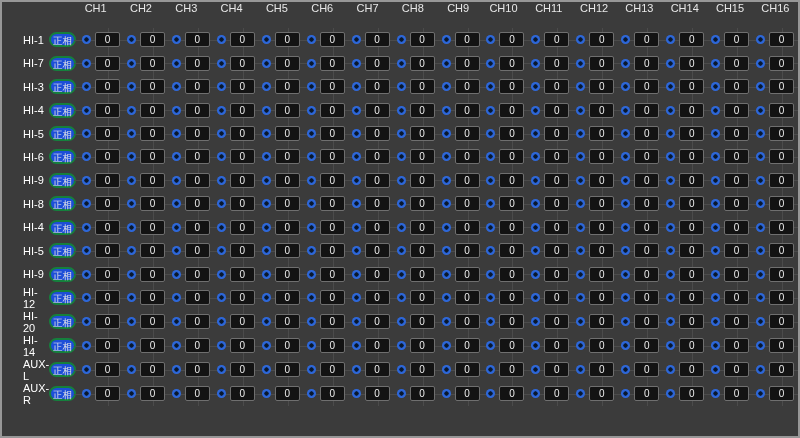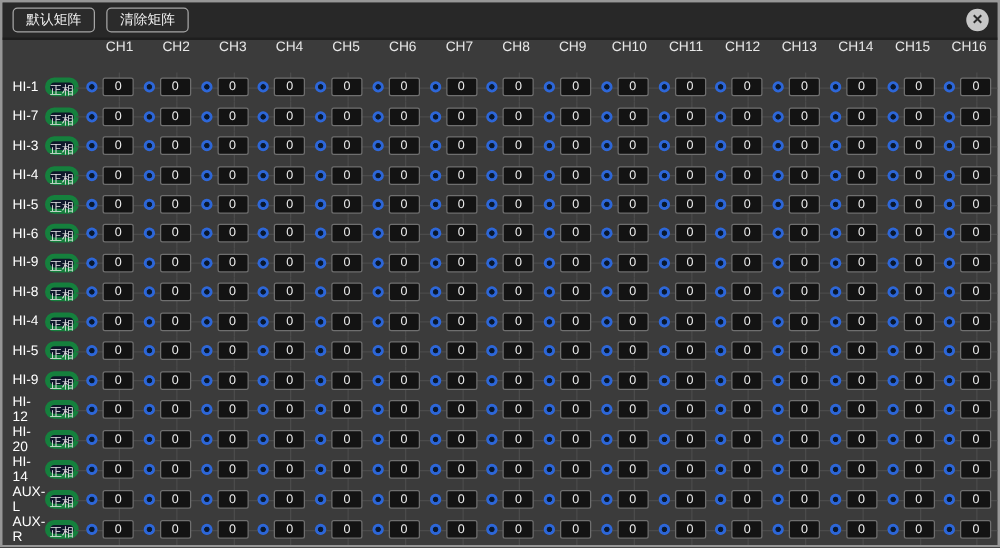--- a/index.html
+++ b/index.html
@@ -28,26 +28,26 @@
   }
 
   
   .matrix { height:404px; display:flex; flex-direction:column; }
   .header-row { height:26px; display:flex; }
   .left-spacer { width:71px; flex:none; }
   .header-cells { flex:1; display:flex; }
   .header-cell { flex:1; text-align:center; font-size:11px; color:#e8e8e8; }
 
   .rows { flex:1; display:flex; flex-direction:column; }
-  .mrow { flex:1; display:flex; align-items:center; }
+  .mrow { flex:1; display:flex; align-items:center;padding-left:13px; }
   .row-label { width:34px; padding-left:8px; flex:none; font-size:11px; color:#ffffff; }
   .phase-btn {
     width:27px; height:15px; flex:none; margin-right:3px; padding:0;
     font-size:9.5px; line-height:13px; text-align:center;
-    color:#e6e6e6; background:#0f172a; border:4px solid #15803d;
+    color:#e6e6e6; background:#1d4ed8; border:2px solid #15803d;
     border-radius:8px; cursor:pointer;
   }
   .cells { flex:1; display:flex; align-items:stretch; position:relative; height:100%; }
   .cells::before { 
     content:''; position:absolute; left:-5px; right:0; top:50%; height:1px;
     background:#4b4b4b;
   }
   .cell { flex:1; position:relative; display:flex; align-items:center; }
   .cell::before { 
     content:''; position:absolute; left:29px; top:0; bottom:0; width:1px;
@@ -64,25 +64,20 @@
     background:#131313; border:1px solid #6f6f6f; border-radius:2px;
     color:#ededed; font-size:10px; display:flex; align-items:center;
     justify-content:center; position:relative; z-index:1; cursor:text;
   }
 </style>
 </head>
 <body>
 
 <div class="window">
 
-  <div class="topbar">
-    <button class="tb-btn">默认矩阵</button>
-    <button class="tb-btn">清除矩阵</button>
-    <div class="close-btn">✕</div>
-  </div>
 
   <div class="matrix">
     <div class="header-row">
       <div class="left-spacer"></div>
       <div class="header-cells">
           <div class="header-cell">CH1</div>
           <div class="header-cell">CH2</div>
           <div class="header-cell">CH3</div>
           <div class="header-cell">CH4</div>
           <div class="header-cell">CH5</div>

